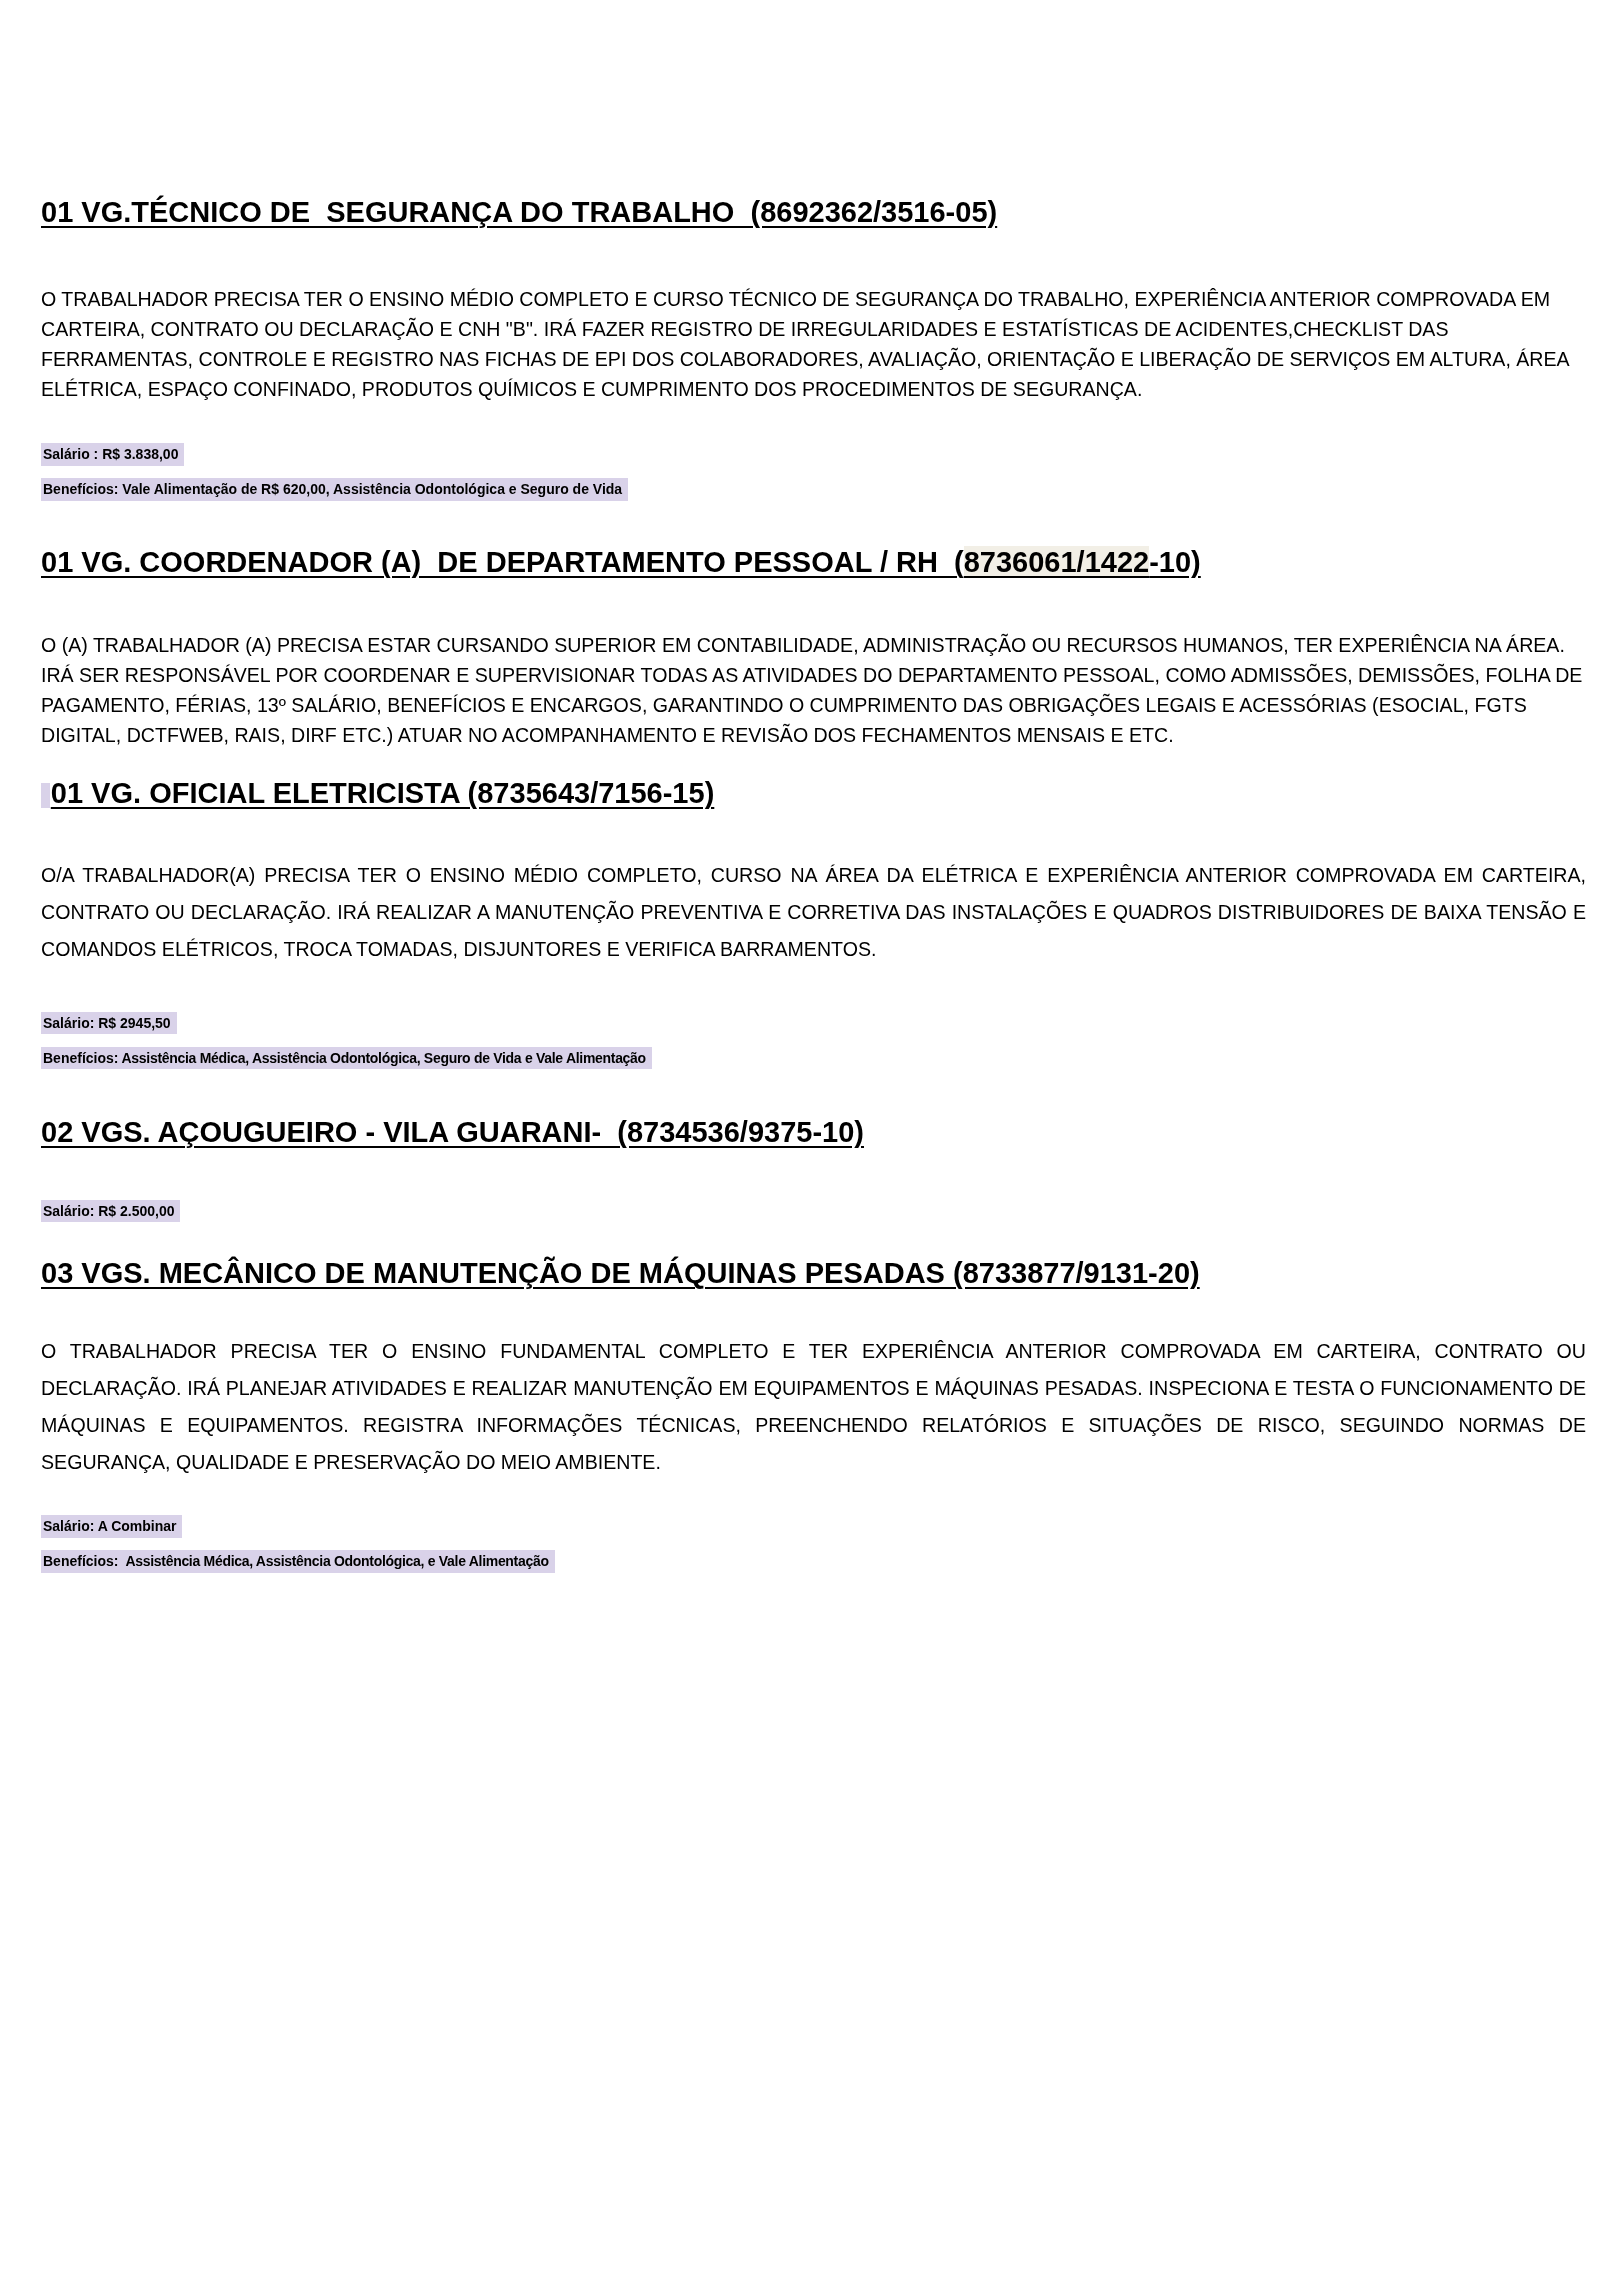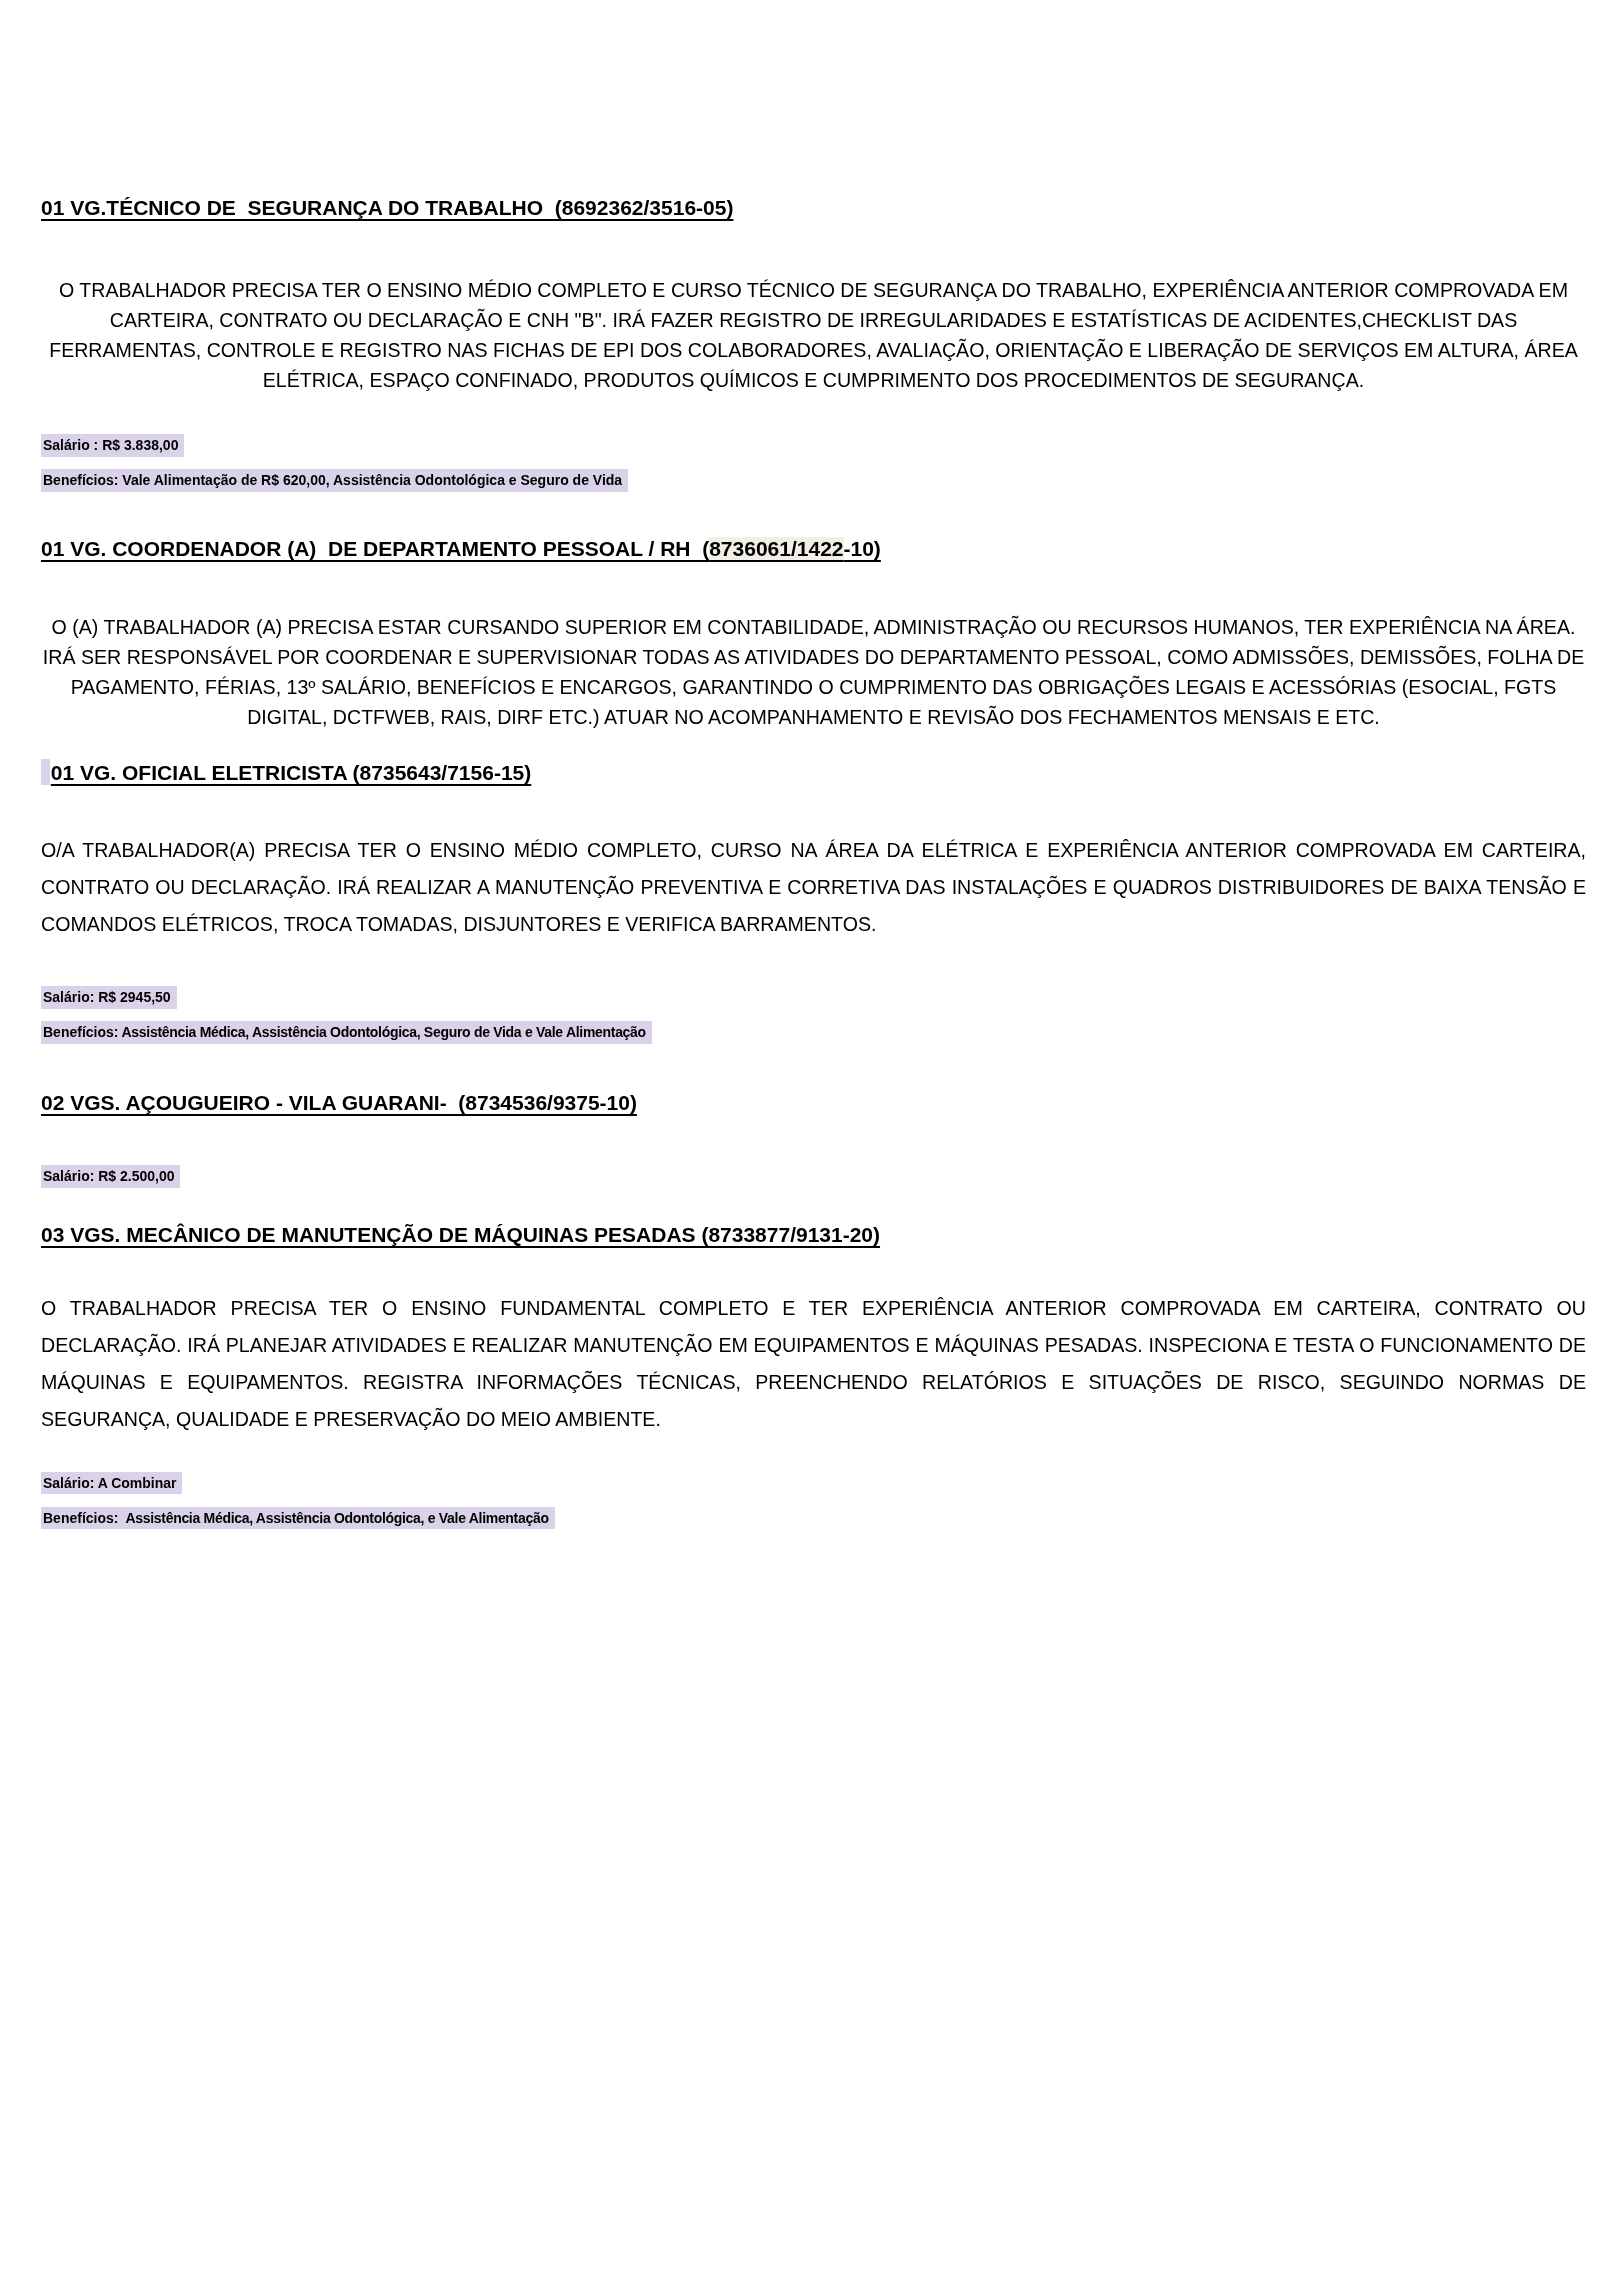--- a/index.html
+++ b/index.html
@@ -19,21 +19,21 @@
   }
   .page{
     box-sizing:border-box;
     width:1623px;
     min-height:2293px;
     padding:196px 37px 59px 41px;
     background:var(--paper);
   }
   
   .job-heading{
-    font-size:21px;
+    font-size:29px;
     font-weight:bold;
     margin:0;
     white-space:pre-wrap;
     letter-spacing:0;
   }
   .job-heading .ht{
     text-decoration:underline;
     text-decoration-thickness:2px;
     text-underline-offset:3.9px;
   }
@@ -46,21 +46,21 @@
     vertical-align:-4.9px;
     margin-right:1px;
   }
   
   .desc{
     font-size:19.6px;
     margin:0;
     white-space:pre-wrap;
     max-width:1547px;
   }
-  .lh-s{ line-height:30px;text-align:center; }
+  .lh-s{ line-height:30px; }
   .lh-d{ line-height:37px; }
   .just{ text-align:justify; }
   .cond{ letter-spacing:-0.4px; }
   
   .hl-row{
     font-size:14px;
     font-weight:bold;
     line-height:35px;
     white-space:pre-wrap;
   }

